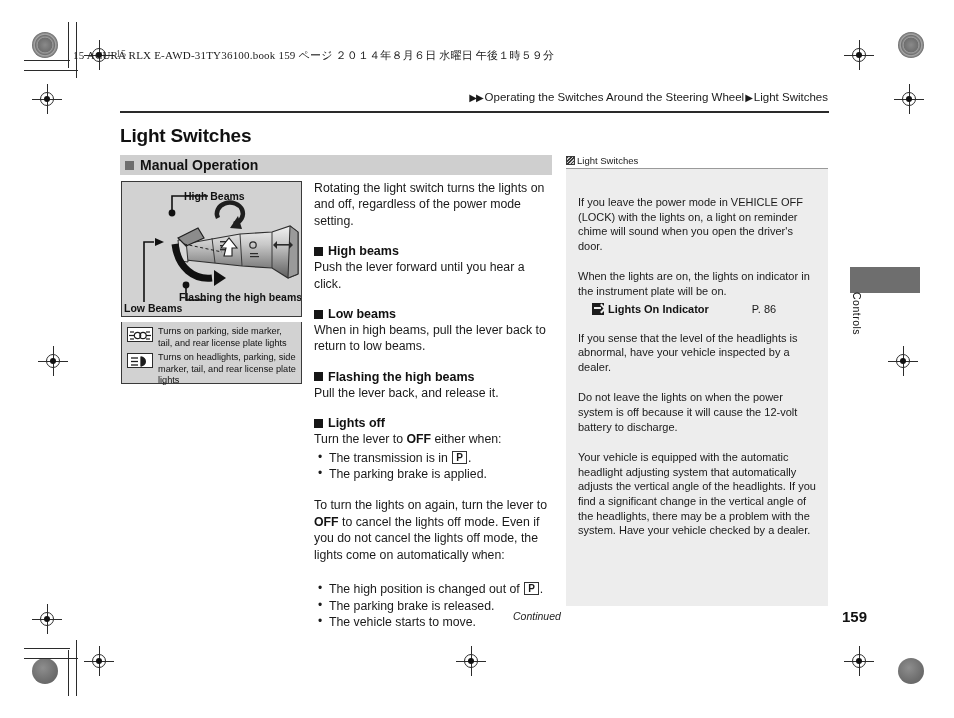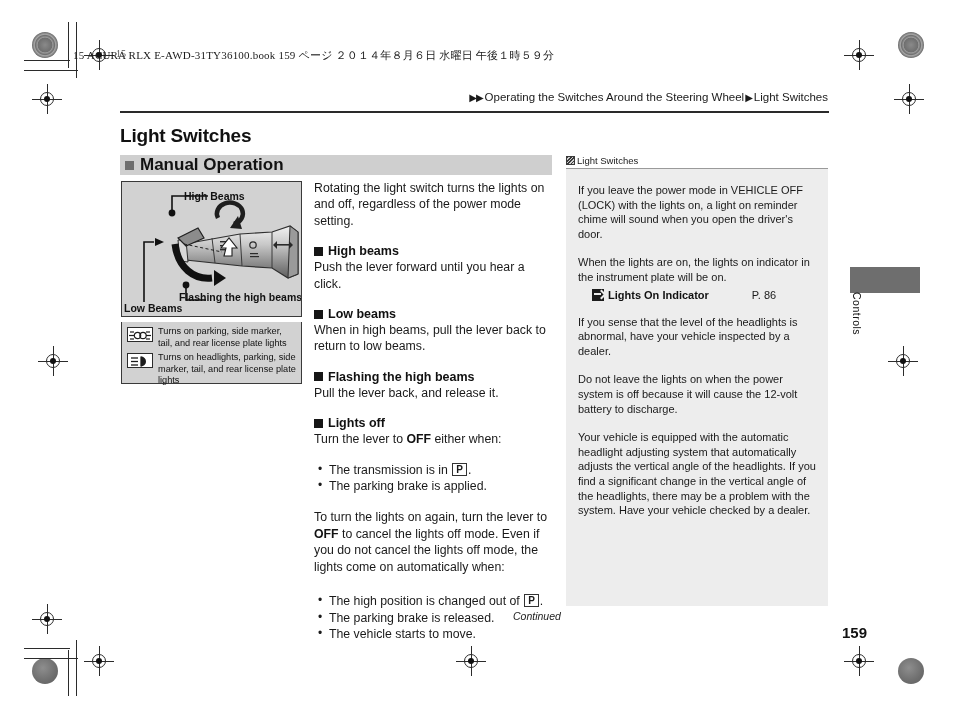--- a/index.html
+++ b/index.html
@@ -122,21 +122,21 @@
     padding-left: 5px;
     box-sizing: border-box;
   }
   .band-sq {
     width: 9px; height: 9px;
     background: #6e6e6e;
     margin-right: 6px;
     flex: none;
   }
   .band-label {
-    font-size: 17px;
+    font-size: 14px;
     font-weight: bold;
     color: #121212;
   }
 
   .illus-panel {
     position: absolute;
     left: 121px;
     top: 181px;
     width: 181px;
     height: 136px;
@@ -283,21 +283,21 @@
     left: 566px;
     top: 168px;
     width: 262px;
     height: 438px;
     background: #ededed;
     border-top: 1px solid #9a9a9a;
     box-sizing: border-box;
     padding: 10px 12px 0 12px;
   }
   .side-panel p {
-    margin: 4px 0 14px 0;
+    margin: 16px 0 14px 0;
     font-size: 11px;
     line-height: 14.6px;
     color: #1a1a1a;
   }
   .xref {
     display: flex;
     align-items: center;
     margin: -10px 0 14px 14px;
     font-size: 11px;
   }
@@ -348,21 +348,20 @@
     letter-spacing: .5px;
   }
 
   .page-num {
     position: absolute;
     left: 842px;
     top: 608px;
     font-size: 15px;
     font-weight: bold;
     color: #111;
-    margin-top: 16px;
   }
 </style>
 </head>
 <body>
 
 <div class="color-target" style="left:32px; top:32px;"></div>
 <div class="reg-mark" style="left:34px; top:86px;">
   <div class="vl"></div>
     <div class="hl"></div>
     <div class="ring"></div>
@@ -568,21 +567,21 @@
   <div class="sub-head">
     <span class="sq"></span>
     <span class="txt">Flashing the high beams</span>
   </div>
   <p>Pull the lever back, and release it.</p>
 
   <div class="sub-head">
     <span class="sq"></span>
     <span class="txt">Lights off</span>
   </div>
-  <p style="margin-bottom:14px;">
+  <p style="margin-bottom:2px;">
     <span>Turn the lever to </span><b class="strong">OFF</b><span> either when:</span>
   </p>
   <ul>
     <li>
       <span>The transmission is in </span><span class="gear-p">P</span><span>.</span>
     </li>
     <li>
       <span>The parking brake is applied.</span>
     </li>
   </ul>

